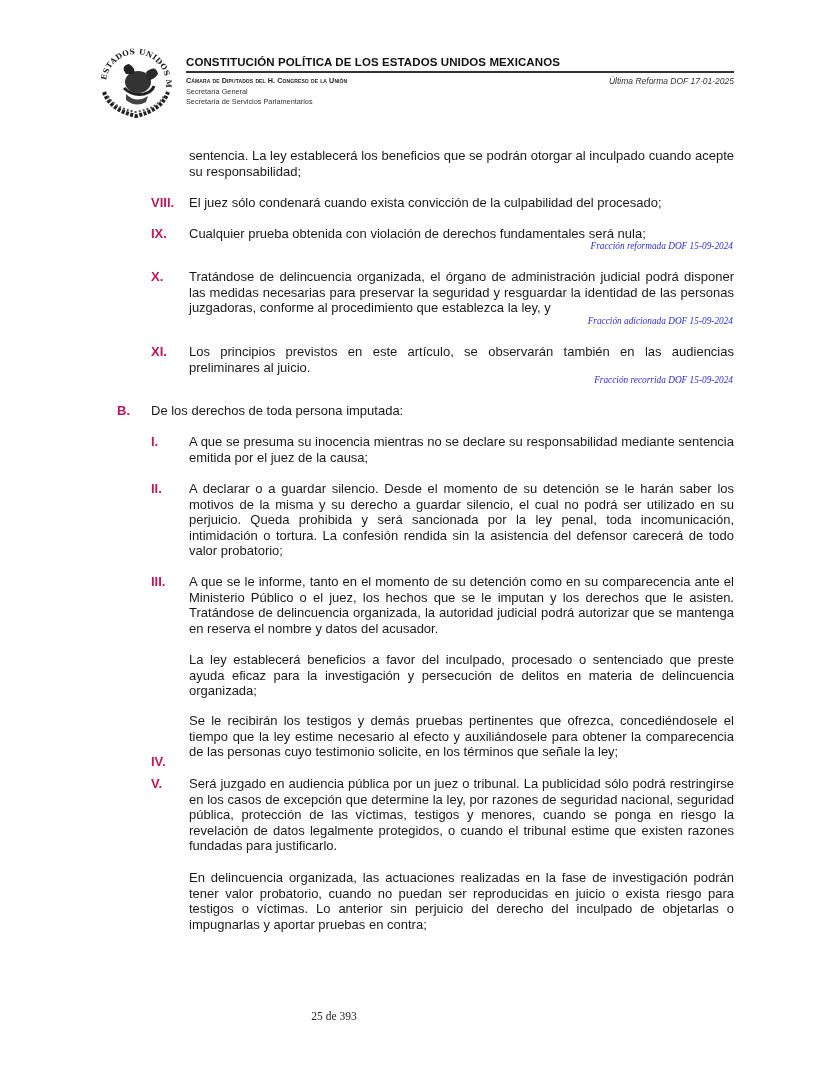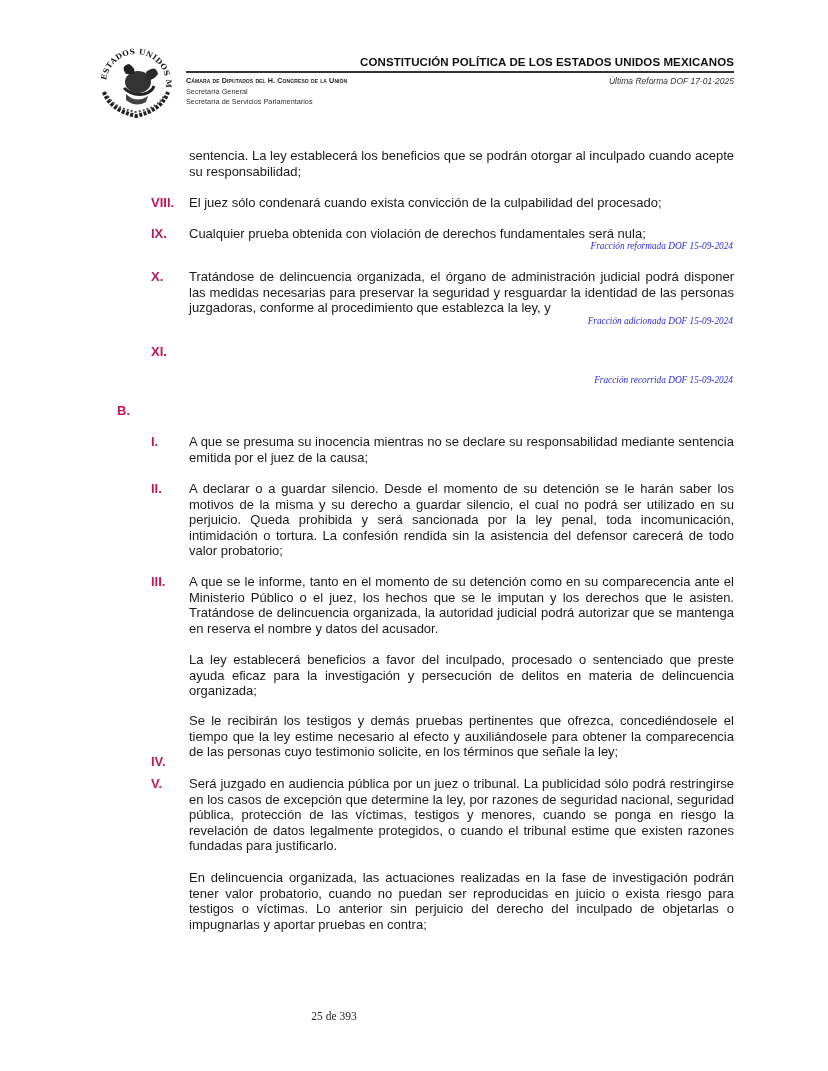--- a/index.html
+++ b/index.html
@@ -1,21 +1,21 @@
 <!DOCTYPE html>
 <html><head>
   <meta charset="utf-8">
   <style>
     html, body { margin: 0; padding: 0; background: #ffffff; }
     body { width: 828px; height: 1071px; position: relative; overflow: hidden; color: #1a1a1a; }
     .page { position: absolute; left: 0; top: 0; width: 828px; height: 1071px; background: #fff; }
 
     
     .seal { position: absolute; left: 96px; top: 44px; width: 80px; height: 78px; }
-    .doc-title { position: absolute; left: 186px; top: 56px; width: 548px; text-align: right;
+    .doc-title { position: absolute; left: 186px; top: 56px; width: 548px; text-align: left;
       font-family: "Liberation Sans", sans-serif; font-weight: bold; font-size: 11.5px; letter-spacing: 0.1px; color: #111; }
     .header-rule { position: absolute; left: 186px; top: 71px; width: 548px; height: 0; border-top: 2px solid #333; }
     .chamber { position: absolute; left: 186px; top: 76px; font-family: "Liberation Sans", sans-serif; font-size: 7.2px; font-weight: bold; color: #222; font-variant: small-caps; letter-spacing: 0.1px; }
     .sub1 { position: absolute; left: 186px; top: 87px; font-family: "Liberation Sans", sans-serif; font-size: 7.3px; color: #333; }
     .sub2 { position: absolute; left: 186px; top: 97px; font-family: "Liberation Sans", sans-serif; font-size: 7.3px; color: #333; }
     .reform { position: absolute; right: 94px; top: 76px; font-family: "Liberation Sans", sans-serif; font-style: italic; font-size: 8.5px; color: #333; }
 
     
     .txt { position: absolute; font-family: "Liberation Sans", sans-serif; font-size: 13px; line-height: 15.6px; color: #1a1a1a; text-align: justify; }
     .txt.last-left { text-align-last: left; }
@@ -64,23 +64,25 @@
 
   <div class="num col-num" style="top:226px;">IX.</div>
   <div class="txt col-a last-left" style="top:226px;">Cualquier prueba obtenida con violación de derechos fundamentales será nula;</div>
   <div class="note" style="top:241px;">Fracción reformada DOF 15-09-2024</div>
 
   <div class="num col-num" style="top:269px;">X.</div>
   <div class="txt col-a last-left" style="top:269px;">Tratándose de delincuencia organizada, el órgano de administración judicial podrá disponer las medidas necesarias para preservar la seguridad y resguardar la identidad de las personas juzgadoras, conforme al procedimiento que establezca la ley, y</div>
   <div class="note" style="top:316px;">Fracción adicionada DOF 15-09-2024</div>
 
   <div class="num col-num" style="top:344px;">XI.</div>
+  <div class="txt col-a last-left" style="top:344px;">Los principios previstos en este artículo, se observarán también en las audiencias preliminares al juicio.</div>
   <div class="note" style="top:375px;">Fracción recorrida DOF 15-09-2024</div>
 
   <div class="num col-b-num" style="top:403px;">B.</div>
+  <div class="txt" style="top:403px; left:151px; width:583px;">De los derechos de toda persona imputada:</div>
 
   <div class="num col-num" style="top:434px;">I.</div>
   <div class="txt col-a last-left" style="top:434px;">A que se presuma su inocencia mientras no se declare su responsabilidad mediante sentencia emitida por el juez de la causa;</div>
 
   <div class="num col-num" style="top:481px;">II.</div>
   <div class="txt col-a last-left" style="top:481px;">A declarar o a guardar silencio. Desde el momento de su detención se le harán saber los motivos de la misma y su derecho a guardar silencio, el cual no podrá ser utilizado en su perjuicio. Queda prohibida y será sancionada por la ley penal, toda incomunicación, intimidación o tortura. La confesión rendida sin la asistencia del defensor carecerá de todo valor probatorio;</div>
 
   <div class="num col-num" style="top:574px;">III.</div>
   <div class="txt col-a last-left" style="top:652px;">La ley establecerá beneficios a favor del inculpado, procesado o sentenciado que preste ayuda eficaz para la investigación y persecución de delitos en materia de delincuencia organizada;</div>
   <div class="txt col-a last-left" style="top:574px;">A que se le informe, tanto en el momento de su detención como en su comparecencia ante el Ministerio Público o el juez, los hechos que se le imputan y los derechos que le asisten. Tratándose de delincuencia organizada, la autoridad judicial podrá autorizar que se mantenga en reserva el nombre y datos del acusador.</div>

